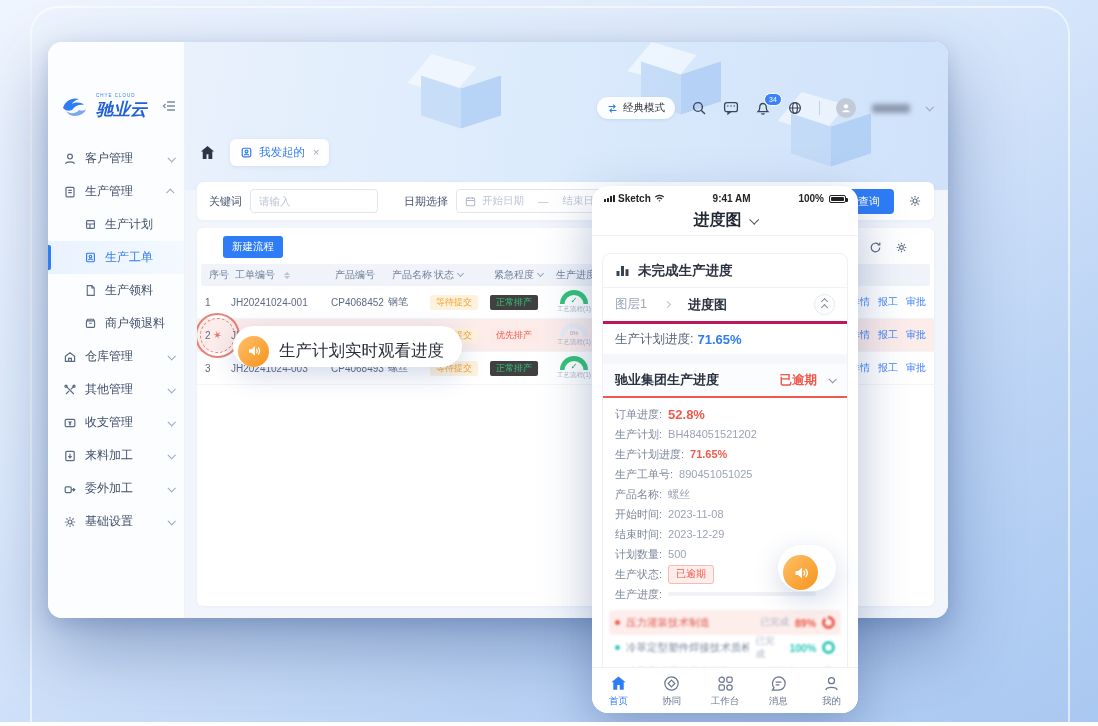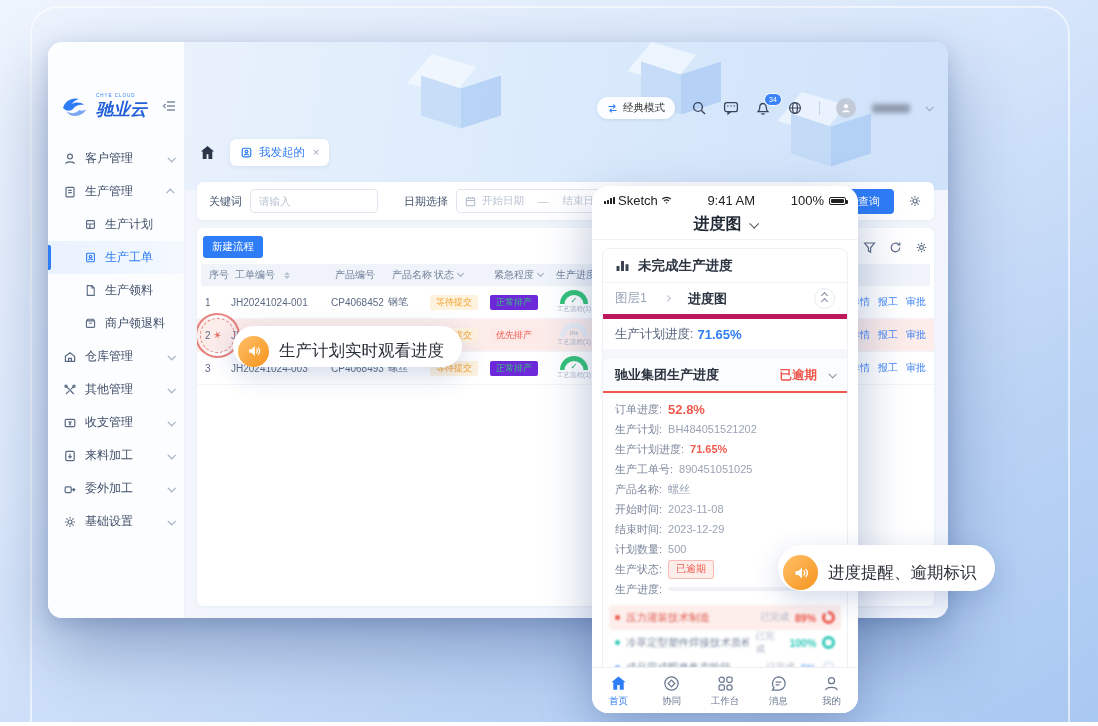--- a/index.html
+++ b/index.html
@@ -70,21 +70,21 @@
   .f-input::placeholder{color:#bcc5d4}
   .date-box{width:178px;height:24px;border:1px solid #e0e6ef;border-radius:4px;display:flex;align-items:center;gap:6px;padding:0 8px;color:#bcc5d4;font-size:10.5px}
   .date-box .cal{width:11px;height:11px;color:#aeb8c8;display:flex}
   .cat-box{width:84px;height:24px;border:1px solid #e0e6ef;border-radius:4px}
   .btn-primary{background:#2e7cf6;color:#fff;border:none;border-radius:4px;font-size:11px;height:25px;padding:0 14px;cursor:pointer}
   .gear-sm{width:14px;height:14px;color:#5a6a84;display:flex;margin-left:6px}
   .f-spacer{flex:1}
   .ml18{margin-left:18px}
 
   .tablecard{position:absolute;left:12px;right:14px;top:186px;bottom:12px;background:#fff;border-radius:6px;box-shadow:0 1px 4px rgba(60,90,150,.06);overflow:hidden}
-  .tc-head{display:flex;align-items:center;padding:8px 6px 6px}
+  .tc-head{display:flex;align-items:center;padding:8px 26px 6px}
   .btn-new{background:#2e7cf6;color:#fff;border:none;border-radius:3px;font-size:10.5px;height:22px;padding:0 9px;cursor:pointer}
   .tc-tools{margin-left:auto;display:flex;gap:13px;color:#5a6a84}
   .tc-tools .ico{width:13px;height:13px;display:flex}
   .thead,.trow{display:flex;align-items:center;height:30px;padding:0 8px;font-size:10px}
   .thead{background:#f0f4fa;color:#71809a;height:22px;border-radius:2px;margin:0 4px}
   .trow{height:33px;border-bottom:1px solid #f2f5f9;color:#5c6b84;--rowbg:#fff;position:relative}
   .trow.overdue{background:#fcecea;--rowbg:#fcecea}
   .col-no{width:26px}
   .col-order{width:100px;display:flex;align-items:center;gap:9px}
   .col-code{width:57px}
@@ -94,50 +94,50 @@
   .col-prog{width:168px;display:flex;align-items:center;gap:5px}
   .col-actions{margin-left:auto;display:flex;gap:8px}
   .col-actions a{color:#3b82f6;font-size:10px;text-decoration:none}
   .sort-ic{display:inline-flex;flex-direction:column;gap:1px}
   .sort-ic i{width:0;height:0;border-left:3px solid transparent;border-right:3px solid transparent}
   .sort-ic .u{border-bottom:3.5px solid #b9c2d0}
   .sort-ic .d{border-top:3.5px solid #b9c2d0}
   .hchev{width:5px;height:5px;border-right:1.2px solid #9aa7bd;border-bottom:1.2px solid #9aa7bd;display:inline-block;transform:rotate(45deg);margin-left:4px;vertical-align:2px}
   .badge{display:inline-block;font-size:9px;line-height:1;padding:3px 6px;border-radius:2px;white-space:nowrap}
   .badge.orange{color:#f5a12b;background:#fdf2de}
-  .badge.green{color:#35c379;background:#6d28d9}
+  .badge.green{color:#35c379;background:#404040}
   .badge.red{color:#f0574a;background:#fde9e7}
   .gauge-wrap{display:flex;flex-direction:column;align-items:center;width:44px}
   .gauge{position:relative;width:28px;height:14px;border-radius:28px 28px 0 0;overflow:hidden}
   .gauge::after{content:"";position:absolute;left:50%;bottom:-1px;transform:translateX(-50%);width:19px;height:10px;border-radius:19px 19px 0 0;background:var(--rowbg,#fff)}
   .gtext{position:absolute;left:0;right:0;bottom:0;text-align:center;font-size:6px;z-index:2;line-height:1.1}
   .gtext.check{font-size:8.5px;font-weight:bold;color:#2fab6b;bottom:-1px}
   .glabel{font-size:6.5px;color:#a8b3c6;margin-top:1px;white-space:nowrap}
   .flow-sep{width:5px;height:5px;border-right:1.4px solid #8ab8f5;border-top:1.4px solid #8ab8f5;transform:rotate(45deg);display:inline-block}
   .stamp{position:absolute;left:-2px;top:-6px;width:45px;height:45px;border:2.5px solid rgba(222,90,80,.75);border-radius:50%;transform:rotate(-18deg);z-index:3;display:flex;align-items:center;justify-content:center}
   .stamp::before{content:"";position:absolute;inset:3px;border:1px dashed rgba(222,90,80,.7);border-radius:50%}
   .stamp b{color:rgba(222,90,80,.85);font-size:11px}
 
   
   .phone{position:absolute;left:592px;top:186px;width:266px;height:527px;background:#fff;border-radius:16px;
          box-shadow:0 18px 50px rgba(40,70,130,.35);z-index:4;overflow:hidden}
-  .statusbar{display:flex;justify-content:space-between;padding:7px 12px 2px;font-size:13px;color:#222;font-weight:normal}
+  .statusbar{display:flex;justify-content:space-between;padding:7px 12px 2px;font-size:10px;color:#222;font-weight:bold}
   .sb-left,.sb-right{display:flex;align-items:center;gap:3px}
   .sig{display:flex;align-items:flex-end;gap:1px}
   .sig i{width:2px;background:#222;display:block;border-radius:.5px}
   .batt{width:17px;height:8px;border:1px solid #222;border-radius:2px;position:relative;margin-left:2px}
   .batt::before{content:"";position:absolute;inset:1px;background:#222;border-radius:1px}
   .batt::after{content:"";position:absolute;right:-3px;top:2px;width:2px;height:4px;background:#222;border-radius:0 1px 1px 0}
   .ph-title{display:flex;align-items:center;justify-content:center;gap:8px;height:30px;font-size:16px;font-weight:bold;color:#1f2733;border-bottom:1px solid #f0f2f6}
   .ph-title .chev{width:7px;height:7px;border-color:#555}
-  .ph-card{margin:8px 10px 0;border:1px solid #edf0f4;border-radius:8px;overflow:hidden}
+  .ph-card{margin:17px 10px 0;border:1px solid #edf0f4;border-radius:8px;overflow:hidden}
   .pc-row{display:flex;align-items:center;padding:0 12px}
   .pc-head{height:34px;gap:8px;border-bottom:1px solid #f0f2f6;font-size:13.5px;font-weight:bold;color:#2c3442}
   .chart-ico{width:15px;height:15px;display:flex;color:#3a4251}
-  .pc-crumb{height:36px;font-size:12.5px;color:#9aa5b8;gap:18px;border-bottom:5px solid #be185d}
+  .pc-crumb{height:36px;font-size:12.5px;color:#9aa5b8;gap:18px;border-bottom:3px solid #be185d}
   .pc-crumb b{color:#2c3442;font-size:13px}
   .crumb-sep{width:5px;height:5px;border-right:1.3px solid #b9c2d0;border-top:1.3px solid #b9c2d0;transform:rotate(45deg)}
   .collapse-btn{margin-left:auto;width:21px;height:21px;border:1px solid #e3e8ef;border-radius:50%;display:flex;flex-direction:column;align-items:center;justify-content:center;gap:1px}
   .collapse-btn i{width:5px;height:5px;border-left:1.4px solid #7c8aa0;border-top:1.4px solid #7c8aa0;transform:rotate(45deg);display:block}
   .pc-plan{height:30px;font-size:12.5px;color:#57647c;gap:4px}
   .pc-plan b{color:#2e7cf6;font-size:13px}
   .pc-gap{height:10px;background:#f5f7fa}
   .pc-group{height:34px;font-size:13px;font-weight:bold;color:#2c3442;background:#fbfcfd;border-bottom:2.5px solid #ef5a4c;gap:6px}
   .pc-group .status{margin-left:auto;color:#f0574a;font-weight:bold;font-size:12.5px}
   .pc-group .chev{width:6px;height:6px;border-color:#8a94a8;margin-left:6px}
@@ -753,15 +753,14 @@
     </span>
     <span class="txt">生产计划实时观看进度</span>
   </div>
   <div class="tip tip2">
     <span class="spk">
       <svg width="18" height="18" viewBox="0 0 18 18">
           <path fill="#fff" d="M3.5 7v4h2.8L10 14.5v-11L6.3 7z"></path>
           <path fill="none" stroke="#fff" stroke-width="1.4" stroke-linecap="round" d="M12 7a3.4 3.4 0 010 4M14 5.4a6 6 0 010 7.2"></path>
         </svg>
     </span>
-    <span class="txt">进度提醒、逾期标识</span>
   </div>
 </div>
 
 </body></html>

